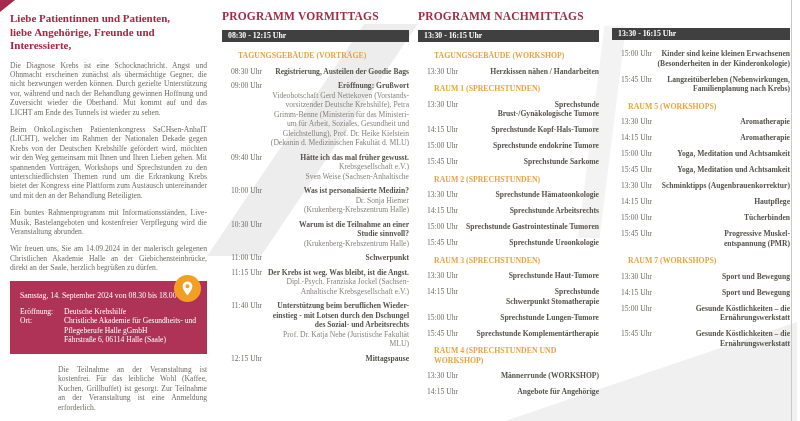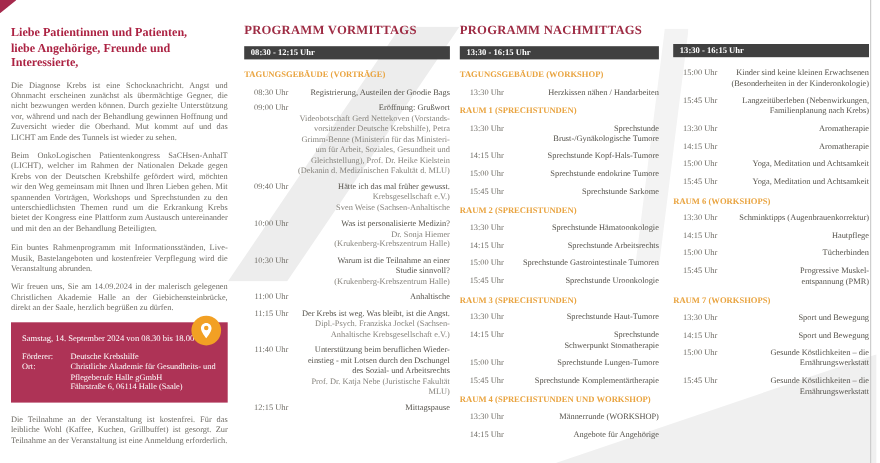--- a/index.html
+++ b/index.html
@@ -10,53 +10,53 @@
                clip-path:polygon(0 0,100% 0,0 100%);}
   .wedge{position:absolute;background:#efefef;}
   .wedge-a{left:205px;top:24px;width:215px;height:232px;
            clip-path:polygon(74% 0,99% 0,26% 100%,1% 100%);background:#ededed;}
   .wedge-b{left:578px;top:26px;width:48px;height:212px;
            clip-path:polygon(55% 0,100% 0,45% 100%,0 100%);background:#f3f3f3;}
   .wedge-c{left:505px;top:322px;width:292px;height:99px;
            clip-path:polygon(100% 0,100% 100%,0 100%);background:#f0f0f0;}
   .edge-line{position:absolute;left:791px;top:0;width:1px;height:421px;background:#c9c9c9;}
 
-  .col{position:absolute;top:20px;}
+  .col{position:absolute;top:8px;}
   .col1{left:10px;width:197px;}
   .col2{left:222px;width:187px;}
   .col3{left:418px;width:181px;}
   .col4{left:612px;width:178px;}
 
   
   .intro-heading{color:#AC2343;font-weight:bold;font-size:11px;line-height:13.5px;margin:4px 0 8px;}
   .body-par{font-size:7.6px;line-height:9.4px;text-align:justify;margin:0 0 8px;color:#6e6b64;}
   .info-box{position:relative;background:#AE3356;color:#fff;padding:8px 10px 9px;margin-top:4px;}
   .box-title{font-weight:bold;font-size:8.2px;line-height:10px;}
   .box-date{font-size:7.8px;line-height:10px;margin-top:2px;}
   .box-rows{margin-top:6px;font-size:7.6px;line-height:9.6px;}
   .box-row{display:flex;}
   .box-label{width:44px;flex:none;}
   .box-value{flex:1;}
   .pin-badge{position:absolute;right:6px;top:-6px;width:27px;height:27px;border-radius:50%;
              background:#F2A024;display:flex;align-items:center;justify-content:center;}
-  .footer-par{font-size:7.6px;line-height:9.4px;text-align:justify;margin-top:11px;color:#6e6b64;}
+  .footer-par{font-size:7.6px;line-height:9.4px;text-align:justify;margin-top:11px;color:#6e6b64;margin-left:48px;}
 
   
   .program-title{color:#9E2C44;font-weight:bold;font-size:11.5px;line-height:13px;margin:2px 0 7px;
                  letter-spacing:.2px;}
   .title-spacer{height:20px;}
   .time-bar{background:#404040;color:#fff;font-weight:bold;font-size:7.8px;line-height:12px;
             padding:0 6px;height:12px;}
-  .room-heading{color:#E9A440;font-weight:bold;font-size:7.8px;line-height:9.5px;margin:8px 0 6px;}
+  .room-heading{color:#E9A440;font-weight:bold;font-size:7.8px;line-height:9.5px;margin:8px 16px 6px;}
   .first-gap{margin-top:9px;}
   .event-row{display:flex;font-size:7.6px;line-height:9.5px;margin-bottom:5px;text-align:right;}
   .col3 .event-row,.col4 .event-row{margin-bottom:6.5px;}
   .event-time{width:40px;flex:none;color:#6e6b64;}
   .event-text{flex:1;}
-  .event-title-line{font-weight:normal;color:#55524b;}
+  .event-title-line{font-weight:bold;color:#55524b;}
   .event-detail-line{color:#86837c;}
 </style>
 </head>
 <body>
 
 <div class="page">
 
   <div class="corner-mark"></div>
   <div class="wedge wedge-a"></div>
   <div class="wedge wedge-b"></div>
@@ -77,21 +77,21 @@
 
     <div class="info-box">
       <div class="pin-badge">
         <svg width="13" height="15" viewBox="0 0 24 28">
           <path d="M12 1C6.9 1 3 5 3 10c0 6.5 9 17 9 17s9-10.5 9-17c0-5-3.9-9-9-9zm0 12.6a3.8 3.8 0 1 1 0-7.6 3.8 3.8 0 0 1 0 7.6z" fill="#ffffff"></path>
         </svg>
       </div>
       <div class="box-date">Samstag, 14. September 2024 von 08.30 bis 18.00 Uhr</div>
       <div class="box-rows" id="box-rows">
           <div class="box-row">
-            <div class="box-label">Förderer:</div>
+            <div class="box-label">Eröffnung:</div>
             <div class="box-value">
               <div>Deutsche Krebshilfe</div>
             </div>
           </div>
           <div class="box-row">
             <div class="box-label">Ort:</div>
             <div class="box-value">
               <div>Christliche Akademie für Gesundheits- und</div>
               <div>Pflegeberufe Halle gGmbH</div>
               <div>Fährstraße 6, 06114 Halle (Saale)</div>
@@ -146,21 +146,21 @@
           <div class="event-time">10:30 Uhr</div>
           <div class="event-text">
             <div class="event-title-line">Warum ist die Teilnahme an einer</div>
             <div class="event-title-line">Studie sinnvoll?</div>
             <div class="event-detail-line">(Krukenberg-Krebszentrum Halle)</div>
           </div>
         </div>
         <div class="event-row">
           <div class="event-time">11:00 Uhr</div>
           <div class="event-text">
-            <div class="event-title-line">Anhaltische</div>
+            <div class="event-title-line">Schwerpunkt</div>
           </div>
         </div>
         <div class="event-row">
           <div class="event-time">11:15 Uhr</div>
           <div class="event-text">
             <div class="event-title-line">Der Krebs ist weg. Was bleibt, ist die Angst.</div>
             <div class="event-detail-line">Dipl.-Psych. Franziska Jockel (Sachsen-</div>
             <div class="event-detail-line">Anhaltische Krebsgesellschaft e.V.)</div>
           </div>
         </div>
@@ -297,20 +297,21 @@
             <div class="event-title-line">(Besonderheiten in der Kinderonkologie)</div>
           </div>
         </div>
         <div class="event-row">
           <div class="event-time">15:45 Uhr</div>
           <div class="event-text">
             <div class="event-title-line">Langzeitüberleben (Nebenwirkungen,</div>
             <div class="event-title-line">Familienplanung nach Krebs)</div>
           </div>
         </div>
+        <div class="room-heading">RAUM 5 (WORKSHOPS)</div>
         <div class="event-row">
           <div class="event-time">13:30 Uhr</div>
           <div class="event-text">
             <div class="event-title-line">Aromatherapie</div>
           </div>
         </div>
         <div class="event-row">
           <div class="event-time">14:15 Uhr</div>
           <div class="event-text">
             <div class="event-title-line">Aromatherapie</div>
@@ -321,21 +322,20 @@
           <div class="event-text">
             <div class="event-title-line">Yoga, Meditation und Achtsamkeit</div>
           </div>
         </div>
         <div class="event-row">
           <div class="event-time">15:45 Uhr</div>
           <div class="event-text">
             <div class="event-title-line">Yoga, Meditation und Achtsamkeit</div>
           </div>
         </div>
-        <div class="room-heading">RAUM 6 (WORKSHOPS)</div>
         <div class="event-row">
           <div class="event-time">13:30 Uhr</div>
           <div class="event-text">
             <div class="event-title-line">Schminktipps (Augenbrauenkorrektur)</div>
           </div>
         </div>
         <div class="event-row">
           <div class="event-time">14:15 Uhr</div>
           <div class="event-text">
             <div class="event-title-line">Hautpflege</div>

